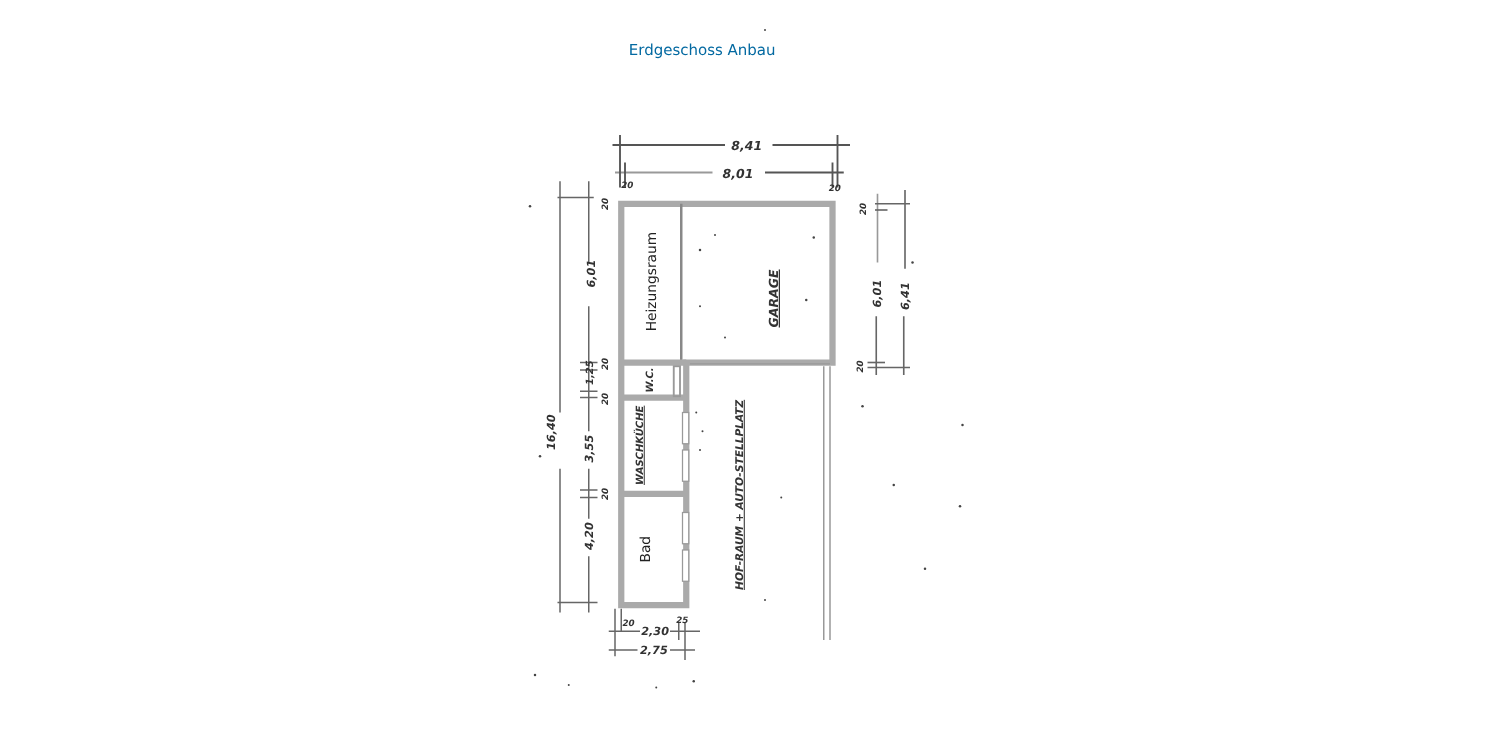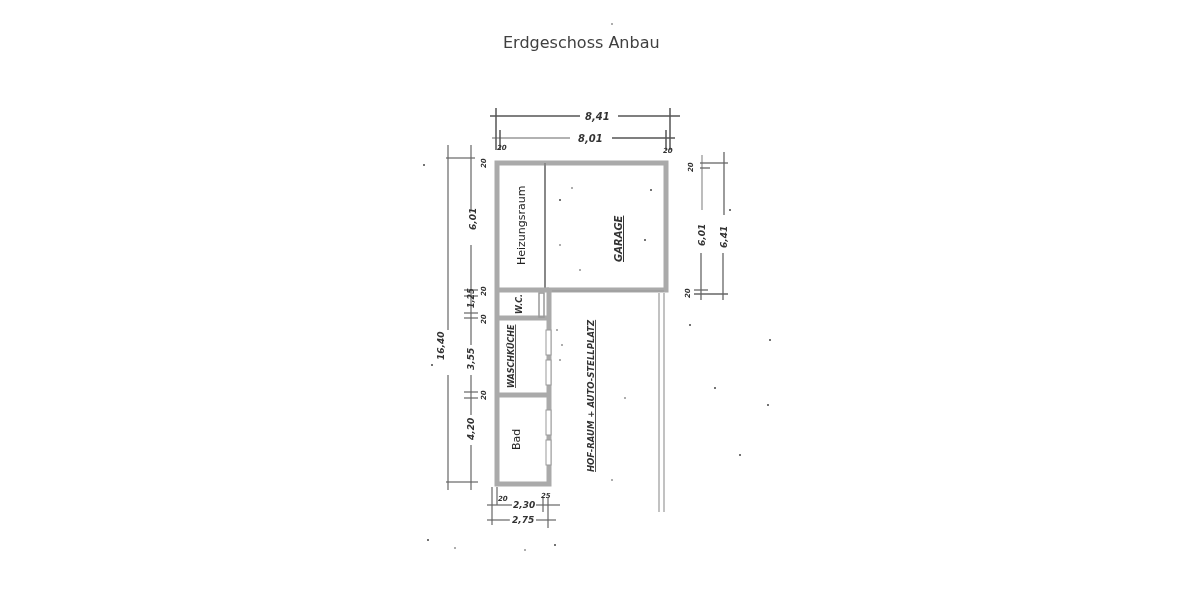--- a/index.html
+++ b/index.html
@@ -1,17 +1,17 @@
 <!DOCTYPE html>
 <html><head>
 <meta charset="utf-8">
 <style>
   html, body { margin: 0; padding: 0; background: #ffffff; }
   body { width: 1200px; height: 600px; position: relative; overflow: hidden; font-family: "Liberation Sans", sans-serif; }
-  .title { position: absolute; left: 503px; top: 33px; font-size: 16px; color: #404040; font-family: "DejaVu Sans", sans-serif; }
+  .title { position: absolute; left: 503px; top: 33px; font-size: 12px; color: #0369a1; font-family: "DejaVu Sans", sans-serif; }
   svg { position: absolute; left: 0; top: 0; }
   .hand { font-family: "DejaVu Sans", sans-serif; font-style: italic; font-weight: bold; fill: #333; }
   .room { font-family: "DejaVu Sans", sans-serif; fill: #222; }
 </style>
 </head>
 <body>
 
 <div class="title">Erdgeschoss Anbau</div>
 
 <svg width="1200" height="600">

